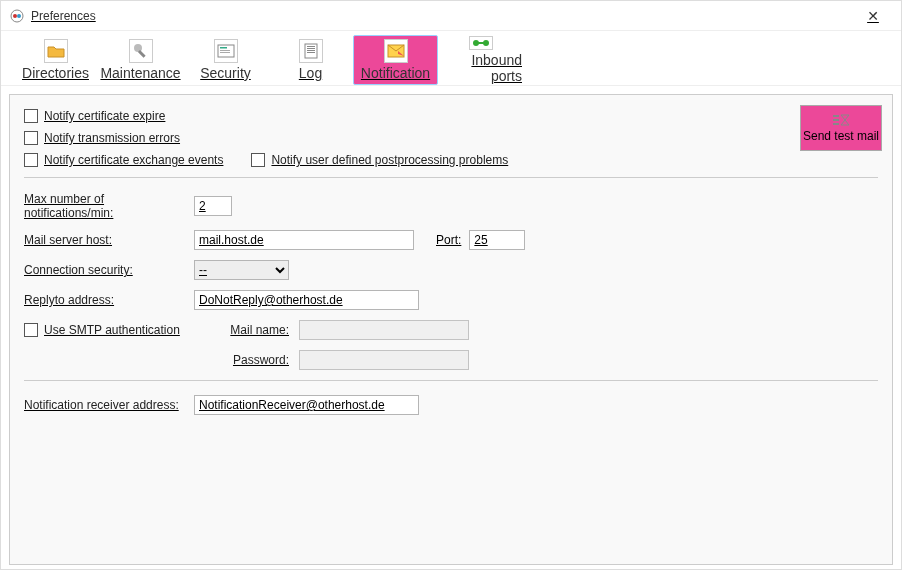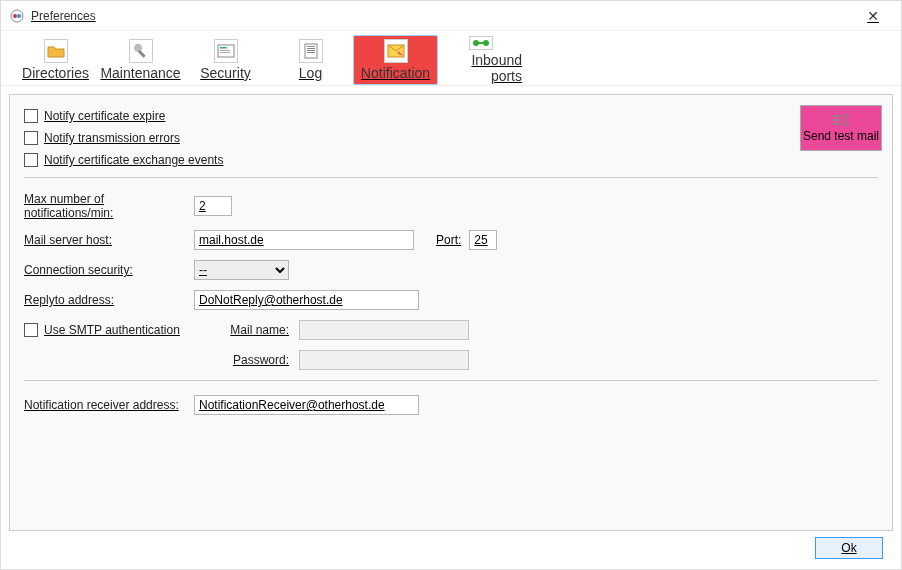--- a/index.html
+++ b/index.html
@@ -4,21 +4,21 @@
 <style>
   * { box-sizing: border-box; font-family: "Segoe UI", Tahoma, sans-serif; font-size: 12px; }
   body { margin: 0; width: 902px; height: 570px; background: #fff; overflow: hidden; }
   .window { width: 902px; height: 570px; border: 1px solid #ddd; display: flex; flex-direction: column; text-decoration: underline; }
   .titlebar { height: 30px; display: flex; align-items: center; padding: 0 8px; border-bottom: 1px solid #eee; }
   .titlebar .icon { width: 16px; height: 16px; margin-right: 6px; display: inline-flex; align-items: center; justify-content: center; }
   .titlebar .title { flex: 1; color: #333; }
   .titlebar .close { width: 40px; text-align: center; font-size: 14px; color: #333; cursor: default; }
   .toolbar { height: 55px; display: flex; align-items: flex-start; padding: 4px 12px 0 12px; border-bottom: 1px solid #eee; }
   .tab { width: 85px; height: 50px; display: flex; flex-direction: column; align-items: center; justify-content: center; gap: 2px; border: 1px solid transparent; border-radius: 2px; cursor: default; }
-  .tab.selected { background: #ef4444; border: 1px solid #99d1ff; }
+  .tab.selected { background: #ec4899; border: 1px solid #99d1ff; }
   .tab .ticon { width: 24px; height: 24px; border: 1px solid #ccc; background: #fff; display: flex; align-items: center; justify-content: center; }
   .tab .tlabel { color: #333; font-size: 14px; text-align: right; }
   .content { flex: 1; padding: 8px 8px 4px 8px; display: flex; flex-direction: column; }
   .panel { flex: 1; border: 1px solid #ccc; background: #f9f9f9; padding: 14px 14px; position: relative; }
   .row { display: flex; align-items: center; margin-bottom: 8px; }
   .chk { width: 14px; height: 14px; border: 1px solid #555; background: #fff; margin-right: 6px; display: inline-block; }
   .chklabel { color: #222; }
   .sendbtn { position: absolute; top: 10px; right: 10px; width: 82px; height: 46px; border: 1px solid #a9a9a9; background: #ec4899; display: flex; flex-direction: column; align-items: center; justify-content: center; gap: 2px; font-size: 11.5px; text-align: center; }
   .formrow { display: flex; align-items: center; margin-bottom: 10px; }
   .flabel { width: 170px; color: #222; }
@@ -127,34 +127,38 @@
       </div>
       <div class="row">
         <span class="chk"></span>
         <span class="chklabel">Notify transmission errors</span>
       </div>
       <div class="row" style="gap:28px;">
         <span style="display:flex;align-items:center;">
           <span class="chk"></span>
           <span class="chklabel">Notify certificate exchange events</span>
         </span>
+        <span style="display:flex;align-items:center;">
+          <span class="chk"></span>
+          <span class="chklabel">Notify user defined postprocessing problems</span>
+        </span>
       </div>
 
       <div class="sep"></div>
 
       <div class="formrow">
         <span class="flabel">Max number of notifications/min:</span>
         <input type="text" style="width: 38px;" value="2">
       </div>
       <div class="formrow">
         <span class="flabel">Mail server host:</span>
         <input type="text" style="width: 220px;" value="mail.host.de">
         <span style="width:22px;"></span>
         <span style="margin-right:8px;">Port:</span>
-        <input type="text" style="width: 28px;" value="25">
+        <input type="text" style="width: 56px;" value="25">
       </div>
       <div class="formrow">
         <span class="flabel">Connection security:</span>
         <select style="width:95px;">
           <option>--</option>
         </select>
       </div>
       <div class="formrow">
         <span class="flabel">Replyto address:</span>
         <input type="text" style="width: 225px;" value="DoNotReply@otherhost.de">
@@ -175,18 +179,15 @@
 
       <div class="sep"></div>
 
       <div class="formrow">
         <span class="flabel">Notification receiver address:</span>
         <input type="text" style="width: 225px;" value="NotificationReceiver@otherhost.de">
       </div>
 
     </div>
 
-    <div class="footer">
-      <div class="okbtn">Ok</div>
-    </div>
   </div>
 
 </div>
 
 </body></html>

